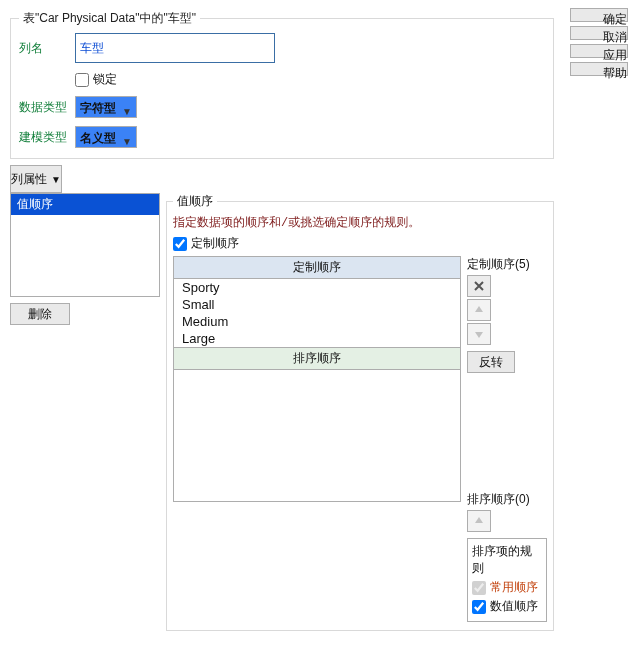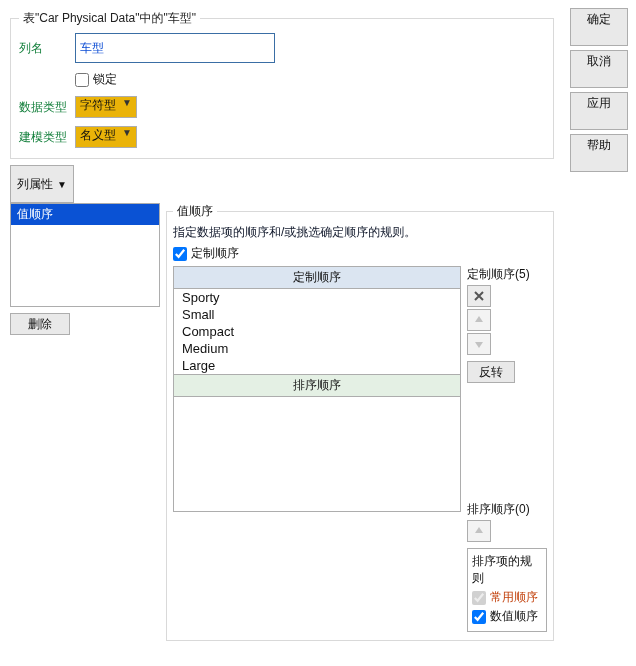--- a/index.html
+++ b/index.html
@@ -7,21 +7,21 @@
   body {
     font-family: "Microsoft YaHei", "SimSun", Arial, sans-serif;
     font-size: 12px;
     background: #fff;
     color: #111;
   }
   .stage { width: 636px; height: 666px; position: relative; }
   .main-col { position: absolute; left: 0; top: 0; width: 562px; }
   .side-col { position: absolute; right: 8px; top: 8px; width: 58px; display: flex; flex-direction: column; gap: 4px; }
   .side-btn {
-    height: 38px; line-height: 20px; text-align: center;
+    height: 14px; line-height: 20px; text-align: right;
     background: #e9e9e9; border: 1px solid #adadad; cursor: pointer;
   }
 
   fieldset.box {
     margin: 10px 8px 4px 10px; padding: 6px 8px 8px 8px;
     border: 1px solid #d9d9d9;
   }
   fieldset.box > legend { padding: 0 4px; color: #222; }
 
   .row { display: flex; align-items: center; margin-bottom: 8px; }
@@ -29,51 +29,51 @@
   .txtinput {
     height: 30px; border: 1px solid #3a6ea5; padding: 1px 4px;
     font-family: inherit; font-size: 12px; outline: none; color: #0a4bd4;
   }
   .txtinput.sel { background: #fff; }
   .cname { width: 200px; }
   input[type=checkbox]{ width:14px; height:14px; margin:0; }
   .chk-lbl { margin-left: 4px; }
 
   .combo {
-    display: inline-flex; align-items: flex-start; height: 22px;
-    border: 1px solid #adadad; background: #eab308; padding: 0 4px;
-    min-width: 60px; position: relative;
+    display: inline-flex; align-items: flex-end; height: 22px;
+    border: 1px solid #adadad; background: #3b82f6; padding: 0 4px;
+    min-width: 60px; position: relative; font-weight: bold;
   }
   .combo .tri { margin-left: 6px; font-size: 10px; color: #333; }
 
   .below-box { margin: 6px 8px 0 10px; }
   .attr-dd {
-    display: inline-flex; align-items: center; height: 38px;
-    border: 1px solid #adadad; background: #e9e9e9; padding: 0 6px; cursor: pointer;
+    display: inline-flex; align-items: center; height: 28px;
+    border: 1px solid #adadad; background: #e9e9e9; padding: 0 0; cursor: pointer;
   }
   .attr-dd .tri { margin-left: 4px; font-size: 10px; }
 
   .attr-body { display: flex; margin-top: 0; }
   .attr-list {
     width: 150px; border: 1px solid #adadad; background: #fff;
     display: flex; flex-direction: column;
   }
   .attr-list-items { height: 102px; overflow: hidden; }
   .attr-item { padding: 2px 6px; }
   .attr-item.selected { background: #0a52d4; color: #fff; }
   .del-btn {
     width: 60px; height: 22px; text-align: center; line-height: 20px;
     background: #e9e9e9; border: 1px solid #adadad; cursor: pointer; margin: 6px 0 0 0;
   }
 
   fieldset.inner {
     flex: 1; border: 1px solid #d9d9d9; margin: 0 0 0 6px; padding: 0 6px 8px 6px;
   }
   fieldset.inner > legend { padding: 0 4px; }
-  .desc { margin: 4px 0 4px 0; color: #0f172a; }
+  .desc { margin: 4px 0 4px 0; color: #7f1d1d; font-family: Liberation Mono, monospace; }
   .chkrow { display:flex; align-items:center; margin-bottom:4px; }
 
   .order-flex { display: flex; gap: 6px; }
   .order-list {
     flex: 1; border: 1px solid #adadad; background: #fff;
     display: flex; flex-direction: column; height: 246px;
   }
   .list-header {
     text-align: center; font-size: 12px; padding: 2px 0;
   }
@@ -166,21 +166,20 @@
             <input type="checkbox" checked="" style="">
             <span class="chk-lbl">定制顺序</span>
           </div>
 
           <div class="order-flex">
             <div class="order-list">
               <div class="list-header hdr-custom">定制顺序</div>
               <div class="list-rows">
                 <div class="list-row">Sporty</div>
                 <div class="list-row">Small</div>
-                <div class="list-row">Compact</div>
                 <div class="list-row">Medium</div>
                 <div class="list-row">Large</div>
               </div>
               <div class="list-header hdr-sort">排序顺序</div>
               <div style="flex:1"></div>
             </div>
 
             <div class="side-ctrl">
               <div class="side-title">定制顺序(5)</div>
               <div class="mini-btn">

